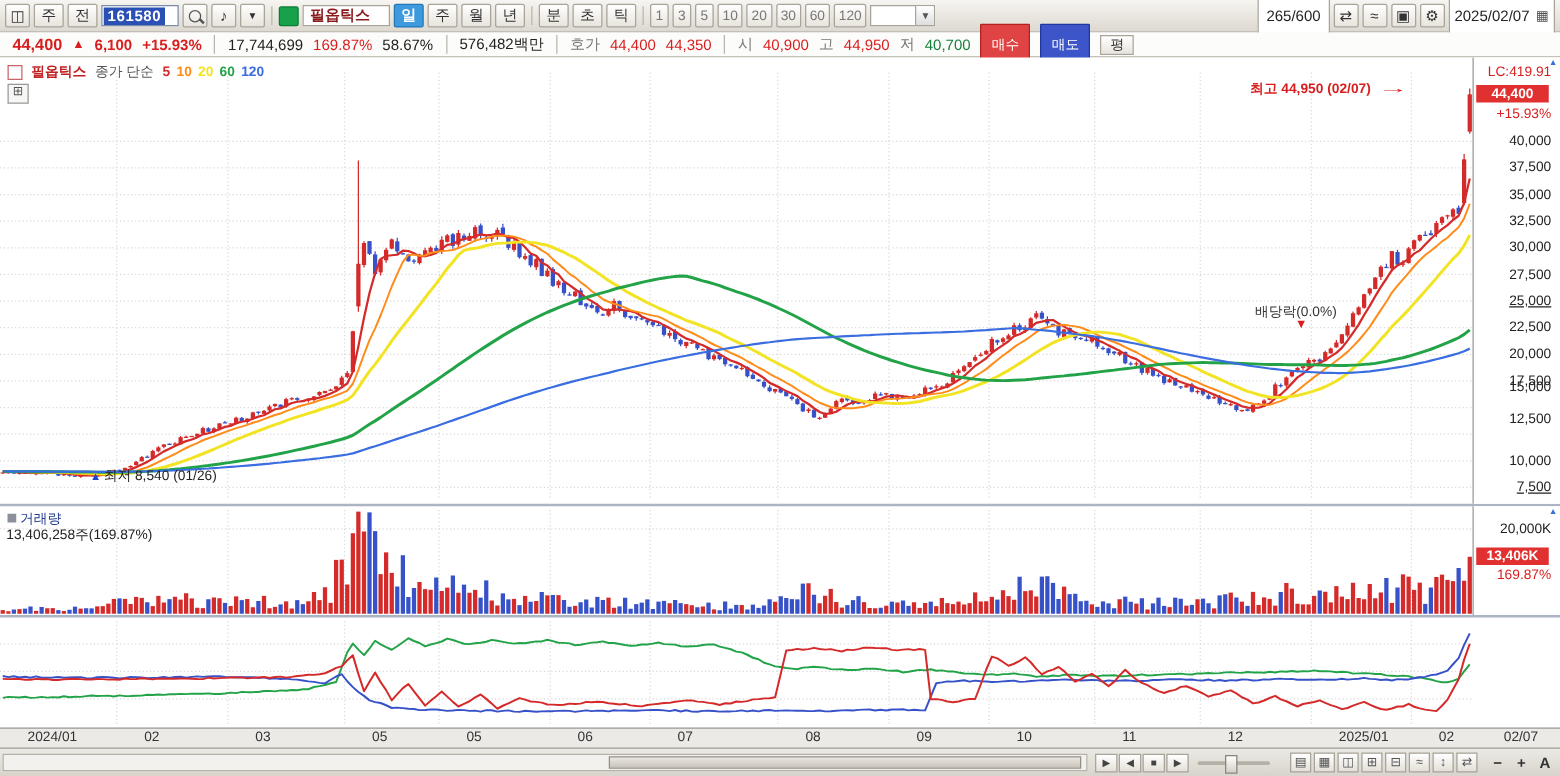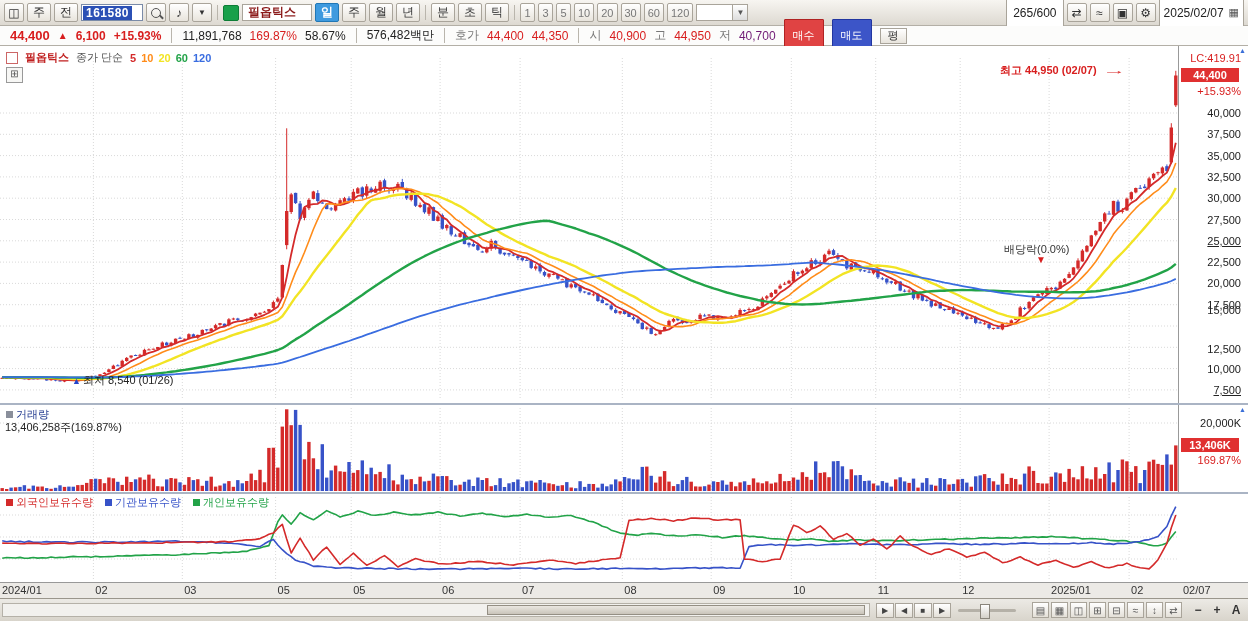--- a/index.html
+++ b/index.html
@@ -20,21 +20,21 @@
   .tb-combo .caret{font-size:8px;color:#555;background:linear-gradient(#fff,#ddd);border-left:1px solid #a9a49a;height:100%;display:flex;align-items:center;padding:0 3px;}
   .count-box{height:17px;border:1px solid #a9a49a;background:#fff;display:flex;align-items:center;padding:16px 6px;box-sizing:border-box;}
   .date-box{height:34px;border:1px solid #a9a49a;background:#fff;display:flex;align-items:center;gap:5px;padding:0 4px;box-sizing:border-box;}
   .cal{font-size:11px;color:#555;}
   .mag{width:8px;height:8px;border:1.5px solid #555;border-radius:50%;position:relative;display:inline-block;}
   .mag::after{content:"";position:absolute;width:5px;height:1.5px;background:#555;transform:rotate(45deg);right:-4px;bottom:-1px;}
 
   
   .infobar{position:absolute;top:26px;left:0;width:1248px;height:20px;display:flex;align-items:center;gap:8px;padding:0 10px;box-sizing:border-box;background:#fcfcfb;border-bottom:1px solid #b3afa6;font-size:12px;}
   .red{color:#d81e1e;}
-  .blue{color:#701a75;}
+  .blue{color:#15803d;}
   .lbl{color:#777;}
   .big{font-size:13px;font-weight:bold;}
   .bold{font-weight:bold;}
   .trade-btn{height:16px;padding:16px 8px;color:#fff;font-size:11px;display:flex;align-items:center;border-radius:1px;font-family:inherit;cursor:pointer;}
   .trade-btn.buy{background:#e04343;border:1px solid #b02222;}
   .trade-btn.sell{background:#3c55c8;border:1px solid #2236a0;}
   .flat-btn{height:16px;padding:0 7px;background:linear-gradient(#fff,#e8e4dc);border:1px solid #a9a49a;color:#333;font-size:11px;display:flex;align-items:center;font-family:inherit;cursor:pointer;}
 
   
   .chartwrap{position:absolute;top:46px;left:0;width:1248px;height:552px;background:#fff;}
@@ -47,21 +47,21 @@
   .gl{stroke:#d9d9d9;stroke-width:1;stroke-dasharray:1,2;}
   .axis{position:absolute;left:1178px;width:70px;border-left:1px solid #999;background:#fff;box-sizing:border-box;}
   #ax-main{top:0;height:357px;}
   #ax-vol{top:359px;height:87px;}
   #ax-hold{top:448px;height:88px;}
   .ax-lbl{position:absolute;right:7px;font-size:11px;color:#222;white-space:nowrap;}
   .ax-red{color:#d81e1e;}
   .ax-box{position:absolute;left:2px;width:58px;height:14px;background:#e03030;color:#fff;font-weight:bold;font-size:11px;display:flex;align-items:center;justify-content:center;}
   .collapse{position:absolute;right:2px;top:1px;font-size:7px;color:#3a6fd8;cursor:pointer;}
   .xaxis{position:absolute;top:536px;left:0;width:1248px;height:16px;background:#eceae6;border-top:1px solid #999;font-size:11px;color:#333;box-sizing:border-box;}
-  .xlbl{position:absolute;top:1px;white-space:nowrap;}
+  .xlbl{position:absolute;top:1px;white-space:nowrap;margin-left:20px;}
 
   .legend{position:absolute;top:4px;left:6px;display:flex;gap:7px;align-items:center;font-size:11px;}
   .legend .stock{color:#c02020;font-weight:bold;}
   .legend .malbl{color:#555;}
   .mini-logo{width:10px;height:10px;border:1px solid #c66;background:#fff;display:inline-block;}
   .ma-num{font-weight:bold;}
   .grid-ic{position:absolute;top:21px;left:6px;width:15px;height:14px;border:1px solid #999;background:#f7f7f5;font-size:10px;line-height:12px;text-align:center;color:#555;cursor:pointer;}
 
   .anno-high{position:absolute;top:17px;left:1000px;color:#d81e1e;font-size:11px;font-weight:bold;white-space:nowrap;}
   .anno-high .arr{display:inline-block;transform:scaleX(2.2);margin-left:12px;}
@@ -153,21 +153,21 @@
       <span class="cal">▦</span>
     </div>
   </div>
 
   <div class="infobar">
     <span class="red big">44,400</span>
     <span class="red" style="font-size:10px;">▲</span>
     <span class="red bold">6,100</span>
     <span class="red bold">+15.93%</span>
     <span class="sep"></span>
-    <span>11,891,768</span>
+    <span>17,744,699</span>
     <span class="red">169.87%</span>
     <span>58.67%</span>
     <span class="sep"></span>
     <span>576,482백만</span>
     <span class="sep"></span>
     <span class="lbl">호가</span>
     <span class="red">44,400</span>
     <span class="red">44,350</span>
     <span class="sep"></span>
     <span class="lbl">시</span>
@@ -1073,50 +1073,36 @@
             <line class="gl" x1="711.2" y1="3" x2="711.2" y2="85"></line>
             <line class="gl" x1="791.3" y1="3" x2="791.3" y2="85"></line>
             <line class="gl" x1="875.7" y1="3" x2="875.7" y2="85"></line>
             <line class="gl" x1="960.2" y1="3" x2="960.2" y2="85"></line>
             <line class="gl" x1="1049.1" y1="3" x2="1049.1" y2="85"></line>
             <line class="gl" x1="1129.1" y1="3" x2="1129.1" y2="85"></line>
             <polyline points="2.2,64.3 6.7,63.5 11.1,63.7 15.6,64.0 20.0,63.4 24.4,64.3 28.9,64.1 33.3,63.5 37.8,64.1 42.2,63.7 46.7,64.0 51.1,63.0 55.6,63.8 60.0,63.4 64.5,63.5 68.9,62.9 73.3,62.4 77.8,62.8 82.2,62.7 86.7,62.5 91.1,63.2 95.6,62.3 100.0,62.9 104.5,62.8 108.9,62.6 113.4,62.5 117.8,61.8 122.2,62.0 126.7,61.6 131.1,61.9 135.6,61.4 140.0,61.4 144.5,61.1 148.9,61.3 153.4,60.9 157.8,60.9 162.3,61.0 166.7,60.7 171.1,61.2 175.6,61.2 180.0,60.8 184.5,60.1 188.9,60.5 193.4,59.5 197.8,59.7 202.3,59.7 206.7,59.6 211.2,58.8 215.6,58.7 220.0,59.1 224.5,58.3 228.9,58.6 233.4,58.0 237.8,58.2 242.3,57.4 246.7,57.4 251.2,55.6 255.6,54.9 260.0,54.0 264.5,52.6 268.9,51.6 273.4,39.8 277.8,27.8 282.3,20.9 286.7,25.7 291.2,30.1 295.6,24.8 300.1,18.6 304.5,21.5 308.9,23.7 313.4,25.8 317.8,23.0 322.3,19.8 326.7,16.6 331.2,18.8 335.6,20.4 340.1,23.1 344.5,21.6 349.0,20.5 353.4,19.2 357.8,16.9 362.3,18.0 366.7,19.5 371.2,21.0 375.6,21.3 380.1,20.6 384.5,20.2 389.0,19.4 393.4,17.9 397.9,18.6 402.3,19.5 406.7,20.3 411.2,20.9 415.6,20.4 420.1,20.6 424.5,19.8 429.0,19.1 433.4,19.1 437.9,17.8 442.3,18.9 446.8,20.2 451.2,20.3 455.6,20.7 460.1,22.2 464.5,21.8 469.0,20.9 473.4,20.1 477.9,19.8 482.3,19.1 486.8,20.4 491.2,20.4 495.6,21.2 500.1,22.0 504.5,22.6 509.0,22.4 513.4,21.6 517.9,21.6 522.3,20.9 526.8,20.0 531.2,21.3 535.7,21.5 540.1,21.7 544.5,23.0 549.0,23.2 553.4,23.0 557.9,22.8 562.3,22.0 566.8,21.5 571.2,21.5 575.7,23.3 580.1,24.3 584.6,25.4 589.0,27.3 593.4,27.9 597.9,29.8 602.3,32.2 606.8,33.4 611.2,36.2 615.7,37.5 620.1,39.1 624.6,39.6 629.0,40.4 633.5,40.9 637.9,41.4 642.3,40.1 646.8,39.8 651.2,39.4 655.7,39.8 660.1,40.1 664.6,41.3 669.0,41.5 673.5,41.4 677.9,42.0 682.4,42.0 686.8,41.8 691.2,41.0 695.7,40.9 700.1,41.0 704.6,41.5 709.0,42.3 713.5,42.6 717.9,42.4 722.4,44.0 726.8,43.4 731.2,42.6 735.7,41.9 740.1,42.3 744.6,41.4 749.0,42.6 753.5,42.3 757.9,43.1 762.4,43.1 766.8,44.0 771.3,44.8 775.7,44.9 780.1,45.0 784.6,45.5 789.0,45.7 793.5,45.3 797.9,46.1 802.4,45.3 806.8,45.2 811.3,44.7 815.7,45.5 820.2,45.9 824.6,46.4 829.0,47.5 833.5,46.9 837.9,47.2 842.4,46.4 846.8,46.9 851.3,45.7 855.7,45.7 860.2,45.8 864.6,46.5 869.1,46.2 873.5,46.7 877.9,47.1 882.4,46.3 886.8,46.4 891.3,46.2 895.7,46.9 900.2,46.9 904.6,46.4 909.1,46.2 913.5,45.5 918.0,46.4 922.4,46.2 926.8,45.9 931.3,45.5 935.7,45.3 940.2,45.2 944.6,44.9 949.1,45.5 953.5,45.6 958.0,44.7 962.4,44.7 966.8,44.4 971.3,44.7 975.7,44.5 980.2,43.9 984.6,43.7 989.1,44.1 993.5,44.3 998.0,43.6 1002.4,43.9 1006.9,43.9 1011.3,44.2 1015.7,43.4 1020.2,44.0 1024.6,43.1 1029.1,43.4 1033.5,42.8 1038.0,43.4 1042.4,42.9 1046.9,43.1 1051.3,42.3 1055.8,43.0 1060.2,43.0 1064.6,43.1 1069.1,43.8 1073.5,43.4 1078.0,43.7 1082.4,44.9 1086.9,44.7 1091.3,44.5 1095.8,44.7 1100.2,45.2 1104.7,45.2 1109.1,46.3 1113.5,46.6 1118.0,46.9 1122.4,46.5 1126.9,46.9 1131.3,48.4 1135.8,47.8 1140.2,48.9 1144.7,49.6 1149.1,50.9 1153.6,51.8 1158.0,51.8 1162.4,50.7 1166.9,48.9 1171.3,43.1 1175.8,37.5 " fill="none" stroke="#22a348" stroke-width="1.6" stroke-linejoin="round"></polyline>
             <polyline points="2.2,46.8 6.7,47.7 11.1,47.0 15.6,48.0 20.0,47.4 24.4,48.2 28.9,47.1 33.3,48.2 37.8,48.2 42.2,48.0 46.7,47.6 51.1,48.1 55.6,47.9 60.0,47.8 64.5,47.7 68.9,48.5 73.3,48.7 77.8,47.7 82.2,47.6 86.7,47.8 91.1,48.2 95.6,48.7 100.0,48.4 104.5,47.6 108.9,47.7 113.4,47.9 117.8,48.6 122.2,48.3 126.7,48.2 131.1,47.5 135.6,48.3 140.0,47.6 144.5,47.4 148.9,48.2 153.4,47.5 157.8,47.1 162.3,47.5 166.7,47.2 171.1,47.0 175.6,46.9 180.0,47.5 184.5,47.7 188.9,47.8 193.4,47.8 197.8,47.7 202.3,47.7 206.7,48.4 211.2,47.8 215.6,49.1 220.0,48.7 224.5,49.2 228.9,48.9 233.4,49.5 237.8,49.7 242.3,50.4 246.7,51.1 251.2,51.5 255.6,52.3 260.0,52.7 264.5,49.8 268.9,47.2 273.4,45.4 277.8,51.0 282.3,55.7 286.7,59.6 291.2,62.7 295.6,66.3 300.1,67.7 304.5,68.4 308.9,70.2 313.4,72.4 317.8,72.1 322.3,72.5 326.7,73.0 331.2,73.2 335.6,74.1 340.1,74.0 344.5,73.5 349.0,73.6 353.4,74.1 357.8,74.7 362.3,74.4 366.7,73.9 371.2,74.1 375.6,74.7 380.1,74.5 384.5,75.3 389.0,74.1 393.4,74.2 397.9,75.3 402.3,74.7 406.7,74.3 411.2,75.3 415.6,75.5 420.1,74.6 424.5,75.0 429.0,75.4 433.4,75.1 437.9,74.9 442.3,74.9 446.8,74.7 451.2,74.6 455.6,74.7 460.1,75.5 464.5,74.9 469.0,74.3 473.4,74.9 477.9,74.5 482.3,74.6 486.8,75.1 491.2,74.2 495.6,74.5 500.1,74.4 504.5,74.6 509.0,74.6 513.4,74.3 517.9,74.1 522.3,74.0 526.8,74.0 531.2,74.3 535.7,74.9 540.1,74.0 544.5,75.2 549.0,74.2 553.4,75.3 557.9,75.4 562.3,74.7 566.8,74.6 571.2,74.8 575.7,75.3 580.1,75.1 584.6,75.1 589.0,74.9 593.4,74.3 597.9,75.1 602.3,74.4 606.8,75.1 611.2,74.2 615.7,74.0 620.1,74.7 624.6,74.5 629.0,74.4 633.5,74.5 637.9,74.6 642.3,74.6 646.8,74.9 651.2,74.8 655.7,74.4 660.1,75.1 664.6,75.0 669.0,74.6 673.5,74.3 677.9,74.2 682.4,74.4 686.8,73.9 691.2,73.7 695.7,73.6 700.1,74.4 704.6,73.8 709.0,74.4 713.5,73.6 717.9,73.6 722.4,73.4 726.8,74.3 731.2,73.8 735.7,74.2 740.1,74.3 744.6,63.3 749.0,52.6 753.5,51.9 757.9,51.1 762.4,51.3 766.8,50.8 771.3,50.2 775.7,51.3 780.1,50.5 784.6,51.0 789.0,51.2 793.5,51.6 797.9,51.5 802.4,51.1 806.8,50.8 811.3,50.5 815.7,51.5 820.2,51.3 824.6,50.8 829.0,50.5 833.5,50.1 837.9,50.4 842.4,50.0 846.8,49.9 851.3,49.5 855.7,49.8 860.2,49.9 864.6,50.4 869.1,50.2 873.5,50.0 877.9,50.1 882.4,51.2 886.8,50.3 891.3,50.8 895.7,50.5 900.2,50.2 904.6,50.5 909.1,51.0 913.5,50.8 918.0,50.6 922.4,50.0 926.8,50.0 931.3,49.7 935.7,49.4 940.2,49.4 944.6,49.3 949.1,49.8 953.5,49.6 958.0,50.3 962.4,50.4 966.8,49.6 971.3,50.7 975.7,50.0 980.2,50.8 984.6,50.1 989.1,50.4 993.5,49.6 998.0,49.7 1002.4,50.4 1006.9,50.2 1011.3,49.5 1015.7,49.7 1020.2,49.1 1024.6,48.9 1029.1,49.3 1033.5,49.1 1038.0,49.8 1042.4,49.8 1046.9,49.8 1051.3,49.8 1055.8,49.6 1060.2,49.7 1064.6,49.7 1069.1,49.7 1073.5,49.0 1078.0,49.7 1082.4,49.3 1086.9,49.0 1091.3,48.3 1095.8,49.1 1100.2,49.3 1104.7,50.0 1109.1,49.6 1113.5,50.4 1118.0,49.3 1122.4,49.5 1126.9,49.5 1131.3,48.6 1135.8,47.8 1140.2,47.5 1144.7,46.1 1149.1,45.6 1153.6,44.1 1158.0,42.5 1162.4,37.4 1166.9,32.5 1171.3,21.9 1175.8,12.7 " fill="none" stroke="#3752c8" stroke-width="1.6" stroke-linejoin="round"></polyline>
             <polyline points="2.2,49.1 6.7,49.3 11.1,49.2 15.6,49.2 20.0,49.8 24.4,49.8 28.9,49.1 33.3,49.4 37.8,49.3 42.2,50.0 46.7,50.0 51.1,49.4 55.6,49.2 60.0,49.0 64.5,49.3 68.9,49.6 73.3,49.6 77.8,49.2 82.2,49.3 86.7,49.7 91.1,49.6 95.6,49.8 100.0,48.8 104.5,49.3 108.9,49.2 113.4,48.6 117.8,49.0 122.2,49.5 126.7,48.9 131.1,49.0 135.6,49.0 140.0,49.0 144.5,48.8 148.9,48.9 153.4,49.0 157.8,49.2 162.3,49.3 166.7,48.1 171.1,48.8 175.6,48.5 180.0,48.3 184.5,48.0 188.9,48.0 193.4,47.9 197.8,48.7 202.3,48.3 206.7,48.0 211.2,47.6 215.6,48.4 220.0,47.6 224.5,47.3 228.9,48.1 233.4,47.5 237.8,46.8 242.3,46.4 246.7,45.8 251.2,45.9 255.6,45.4 260.0,44.6 264.5,42.6 268.9,40.3 273.4,39.1 277.8,34.2 282.3,30.3 286.7,45.1 291.2,59.0 295.6,51.4 300.1,44.1 304.5,51.7 308.9,58.1 313.4,66.3 317.8,61.3 322.3,56.5 326.7,53.2 331.2,59.1 335.6,64.7 340.1,70.5 344.5,66.6 349.0,63.0 353.4,59.2 357.8,63.3 362.3,67.5 366.7,71.2 371.2,69.1 375.6,67.0 380.1,63.9 384.5,61.6 389.0,65.1 393.4,68.9 397.9,73.0 402.3,70.6 406.7,68.7 411.2,66.5 415.6,64.5 420.1,65.7 424.5,67.2 429.0,67.5 433.4,68.1 437.9,69.6 442.3,69.7 446.8,70.0 451.2,69.8 455.6,68.9 460.1,69.2 464.5,68.9 469.0,67.5 473.4,67.8 477.9,67.4 482.3,67.6 486.8,68.6 491.2,69.0 495.6,69.6 500.1,69.1 504.5,70.3 509.0,70.8 513.4,71.1 517.9,70.0 522.3,69.5 526.8,69.0 531.2,68.4 535.7,68.3 540.1,67.4 544.5,66.9 549.0,66.3 553.4,66.3 557.9,67.3 562.3,67.5 566.8,68.3 571.2,68.8 575.7,70.0 580.1,68.6 584.6,68.8 589.0,67.2 593.4,67.5 597.9,66.9 602.3,65.5 606.8,65.3 611.2,64.7 615.7,64.6 620.1,63.8 624.6,45.0 629.0,26.4 633.5,26.0 637.9,25.1 642.3,25.8 646.8,25.3 651.2,24.3 655.7,25.2 660.1,25.7 664.6,25.3 669.0,26.3 673.5,27.2 677.9,25.7 682.4,26.1 686.8,25.3 691.2,24.1 695.7,24.1 700.1,24.4 704.6,24.5 709.0,24.5 713.5,25.9 717.9,26.3 722.4,25.7 726.8,25.3 731.2,26.1 735.7,25.2 740.1,25.9 744.6,65.3 749.0,65.3 753.5,65.9 757.9,67.2 762.4,67.8 766.8,67.2 771.3,65.9 775.7,65.2 780.1,65.2 784.6,53.6 789.0,41.6 793.5,31.3 797.9,32.7 802.4,35.6 806.8,38.6 811.3,37.0 815.7,34.7 820.2,31.8 824.6,35.8 829.0,41.1 833.5,45.5 837.9,43.1 842.4,41.7 846.8,39.6 851.3,42.9 855.7,47.4 860.2,51.3 864.6,49.3 869.1,46.9 873.5,45.1 877.9,48.0 882.4,51.6 886.8,54.9 891.3,51.5 895.7,46.3 900.2,41.8 904.6,46.0 909.1,49.6 913.5,52.3 918.0,54.1 922.4,56.8 926.8,58.9 931.3,60.4 935.7,58.8 940.2,57.9 944.6,55.5 949.1,55.0 953.5,56.8 958.0,58.7 962.4,60.8 966.8,63.3 971.3,61.8 975.7,61.1 980.2,59.3 984.6,58.3 989.1,60.7 993.5,63.8 998.0,65.7 1002.4,68.7 1006.9,68.0 1011.3,66.4 1015.7,64.4 1020.2,62.7 1024.6,65.5 1029.1,67.0 1033.5,69.2 1038.0,71.2 1042.4,69.2 1046.9,68.4 1051.3,67.6 1055.8,66.3 1060.2,68.3 1064.6,70.1 1069.1,71.5 1073.5,73.3 1078.0,72.4 1082.4,70.5 1086.9,68.9 1091.3,67.5 1095.8,69.7 1100.2,71.6 1104.7,73.2 1109.1,73.8 1113.5,72.8 1118.0,71.2 1122.4,71.2 1126.9,69.1 1131.3,71.4 1135.8,72.7 1140.2,73.7 1144.7,74.3 1149.1,74.9 1153.6,70.6 1158.0,65.7 1162.4,57.6 1166.9,49.4 1171.3,33.7 1175.8,21.1 " fill="none" stroke="#d42a2a" stroke-width="1.6" stroke-linejoin="round"></polyline>
           </svg></div>
-      <div id="hold-labels">
-          <span class="item">
-            <span class="sq" style="background: rgb(212, 42, 42);"></span>
-            <span style="color: rgb(212, 42, 42);">외국인보유수량</span>
-          </span>
-          <span class="item">
-            <span class="sq" style="background: rgb(55, 82, 200);"></span>
-            <span style="color: rgb(55, 82, 200);">기관보유수량</span>
-          </span>
-          <span class="item">
-            <span class="sq" style="background: rgb(34, 163, 72);"></span>
-            <span style="color: rgb(34, 163, 72);">개인보유수량</span>
-          </span>
-        </div>
     </div>
 
     <div class="axis" id="ax-main">
       <div class="collapse">▲</div>
     <div class="ax-lbl" style="top: 61px;">40,000</div>
         <div class="ax-lbl" style="top: 82.3px;">37,500</div>
         <div class="ax-lbl" style="top: 103.6px; margin-left: 40px;">35,000</div>
         <div class="ax-lbl" style="top: 124.9px;">32,500</div>
         <div class="ax-lbl" style="top: 146.2px;">30,000</div>
         <div class="ax-lbl" style="top: 167.5px;">27,500</div>
         <div class="ax-lbl" style="top: 188.8px; text-decoration: underline;">25,000</div>
         <div class="ax-lbl" style="top: 210.1px;">22,500</div>
         <div class="ax-lbl" style="top: 231.4px;">20,000</div>
         <div class="ax-lbl" style="top: 252.7px;">17,500</div>
         <div class="ax-lbl" style="top: 258px;">15,000</div>
-        <div class="ax-lbl" style="top: 297px; margin-left: 17px;">12,500</div>
+        <div class="ax-lbl" style="top: 283px; margin-left: 17px;">12,500</div>
         <div class="ax-lbl" style="top: 316.6px;">10,000</div>
         <div class="ax-lbl" style="top: 337.9px; text-decoration: underline;">7,500</div>
         <div class="ax-lbl ax-red" style="top: 5.512px;">LC:419.91</div>
         <div class="ax-box" style="top: 21.512px;">44,400</div>
         <div class="ax-lbl ax-red" style="top: 38.512px;">+15.93%</div>
       </div>
     <div class="axis" id="ax-vol">
       <div class="collapse">▲</div>
     <div class="ax-lbl" style="top: 12px;">20,000K</div>
         <div class="ax-box" style="top: 33.4196px;">13,406K</div>

